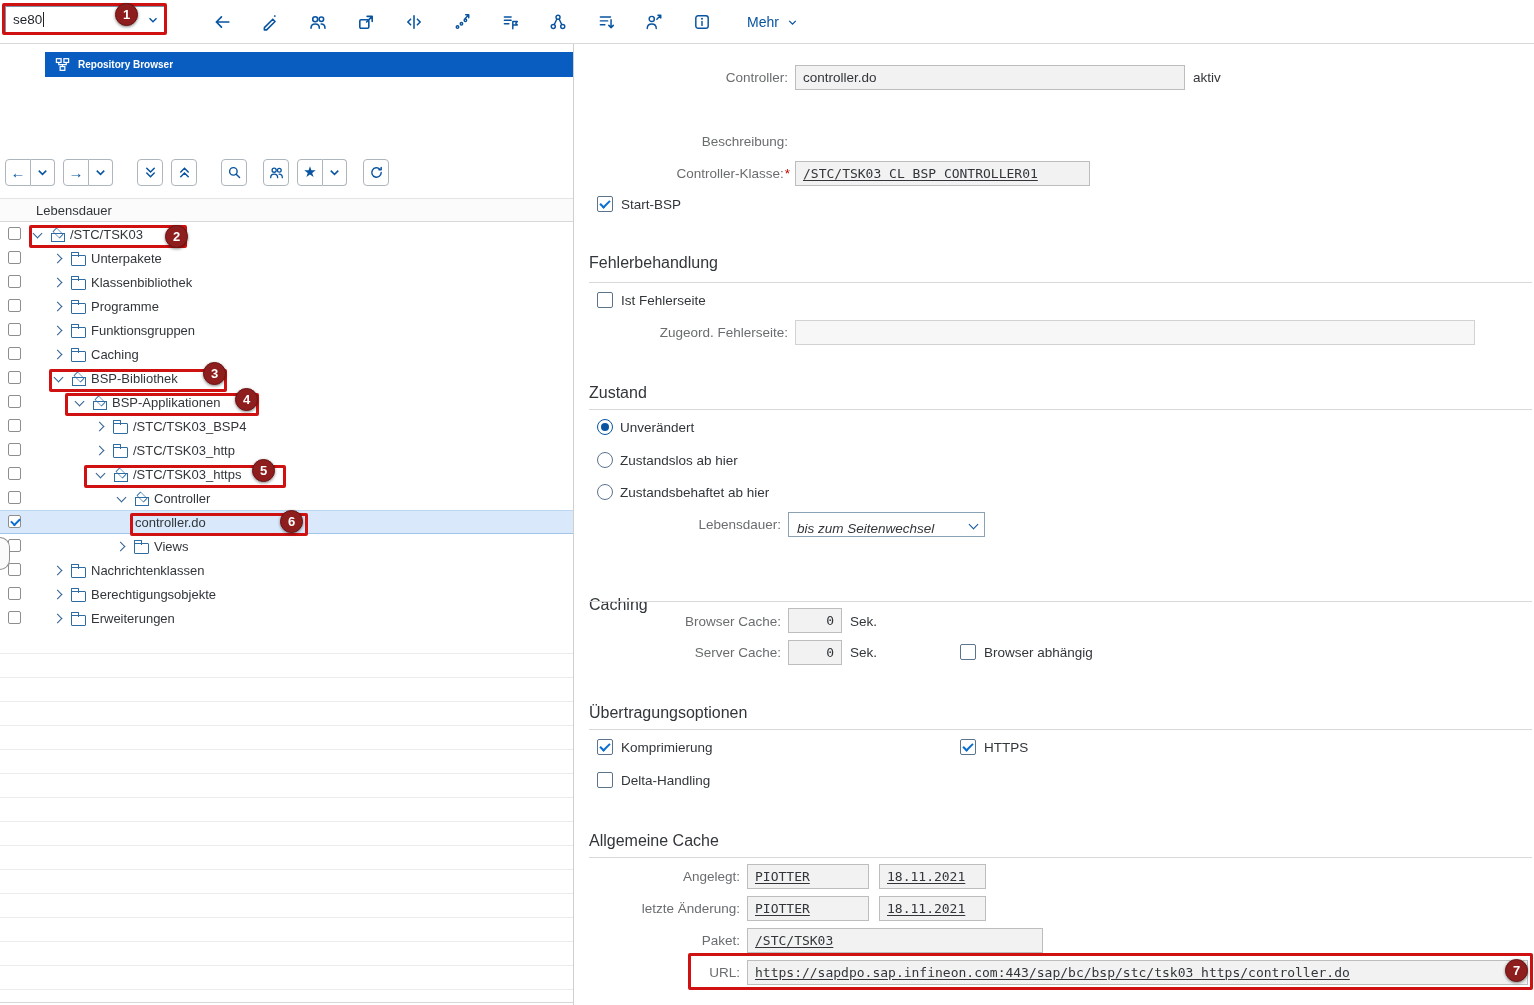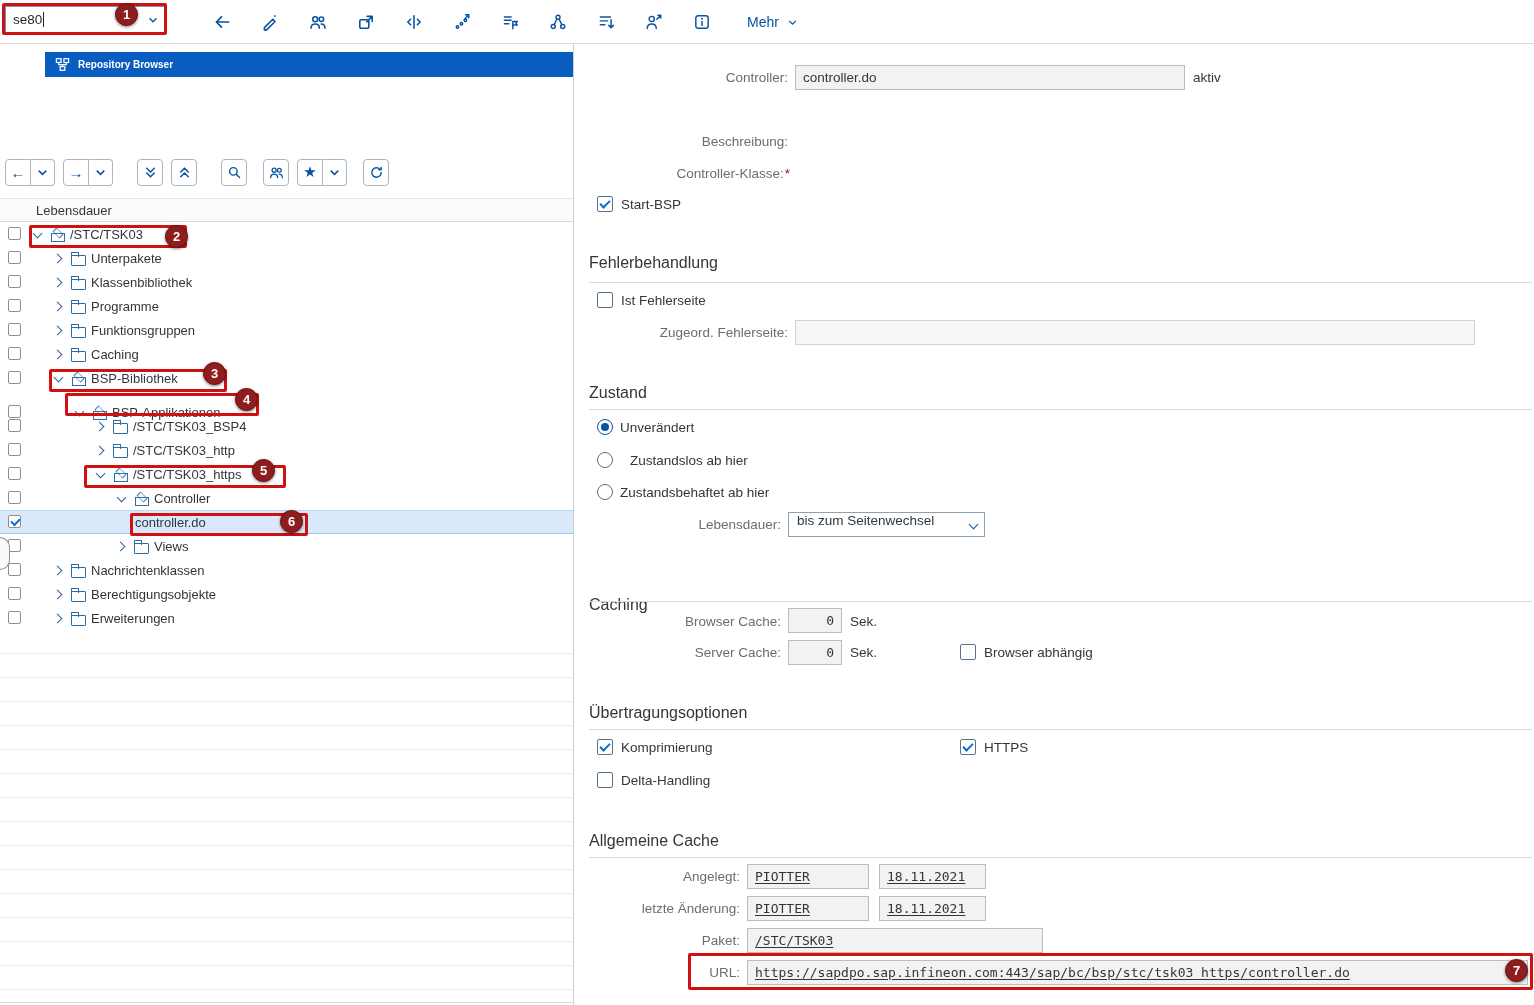--- a/index.html
+++ b/index.html
@@ -78,22 +78,22 @@
   .fld.empty { background:#f7f7f7; border-color:#d2d2d2; }
   .sect { position:absolute; font-size:16px; color:#32363a; }
   .sect-line { position:absolute; left:15px; width:943px; height:1px; background:#d9d9d9; }
   .fcb { position:absolute; width:16px; height:16px; border:1.5px solid #5b738b; border-radius:2px; background:#fff; }
   .fcb.checked::after { content:""; position:absolute; left:2px; top:2.5px; width:8px; height:4px;
         border-left:2px solid #0a6ed1; border-bottom:2px solid #0a6ed1; transform:rotate(-45deg); }
   .frad { position:absolute; width:16px; height:16px; border:1.5px solid #5b738b; border-radius:50%; background:#fff; }
   .frad.sel { border-color:#0854a0; }
   .frad.sel::after { content:""; position:absolute; left:50%; top:50%; width:8px; height:8px; border-radius:50%;
         background:#0854a0; transform:translate(-50%,-50%); }
-  .dd { position:absolute; height:25px; border:1px solid #8ba2b5; background:#fff; display:flex; align-items:flex-start;
-        padding:0 26px 0 8px; font-size:13.5px; }
+  .dd { position:absolute; height:25px; border:1px solid #8ba2b5; background:#fff; display:flex; align-items:flex-end;
+        padding:0 26px 0 8px; font-size:13.5px;font-style:italic; }
   .ddchev { position:absolute; right:7px; top:8px; width:7px; height:7px;
         border-right:1.6px solid #0854a0; border-bottom:1.6px solid #0854a0; transform:rotate(45deg); }
 
   
   .ann { position:absolute; border:3px solid #d01111; border-radius:2px; pointer-events:none; }
   .badge { position:absolute; width:23px; height:23px; border-radius:50%; background:#8e1d1d; border:1px solid #6d1212;
            color:#fff; font-size:13px; font-weight:bold; display:flex; align-items:center; justify-content:center;
            box-shadow:0 1px 3px rgba(0,0,0,.45); }
 </style>
 </head>
@@ -315,21 +315,21 @@
     </span>
 </div>
 <div class="trow" style="top:366px">
   <span class="cbx"></span>
   <span class="tin" style="--lvl:1">
       <span class="chev d"></span>
       <span class="pkg"></span>
       <span class="tlabel">BSP-Bibliothek</span>
     </span>
 </div>
-<div class="trow" style="top:400px">
+<div class="trow" style="top:390px">
   <span class="cbx"></span>
   <span class="tin" style="--lvl:2">
       <span class="chev d"></span>
       <span class="pkg"></span>
       <span class="tlabel">BSP-Applikationen</span>
     </span>
 </div>
 <div class="trow" style="top:414px">
   <span class="cbx"></span>
   <span class="tin" style="--lvl:3">
@@ -409,40 +409,41 @@
 
 <div class="rpanel">
 
   <div class="flabel" style="left:0;width:214px;top:33px">Controller:</div>
   <div class="fld" style="left:221px;top:21px;width:390px">controller.do</div>
   <div class="ftext" style="left:619px;top:33px">aktiv</div>
 
   <div class="flabel" style="left:0;width:214px;top:97px">Beschreibung:</div>
 
   <div class="flabel" style="left:0;width:216px;top:129px"><span>Controller-Klasse:</span><span class="req">*</span></div>
+  <div class="fld mono" style="left:221px;top:117px;width:295px">/STC/TSK03_CL_BSP_CONTROLLER01</div>
 
   <span class="fcb checked" style="left:23px;top:152px"></span>
   <div class="ftext" style="left:47px;top:160px">Start-BSP</div>
 
   <div class="sect" style="left:15px;top:210px">Fehlerbehandlung</div>
   <div class="sect-line" style="top:238px"></div>
 
   <span class="fcb" style="left:23px;top:248px"></span>
   <div class="ftext" style="left:47px;top:256px">Ist Fehlerseite</div>
 
   <div class="flabel" style="left:0;width:214px;top:288px">Zugeord. Fehlerseite:</div>
   <div class="fld empty" style="left:221px;top:276px;width:680px"></div>
 
   <div class="sect" style="left:15px;top:340px">Zustand</div>
   <div class="sect-line" style="top:365px"></div>
 
   <span class="frad sel" style="left:23px;top:375px"></span>
   <div class="ftext" style="left:46px;top:383px">Unverändert</div>
   <span class="frad" style="left:23px;top:408px"></span>
-  <div class="ftext" style="left:56px;top:416px">Zustandslos ab hier</div>
+  <div class="ftext" style="left:46px;top:416px">Zustandslos ab hier</div>
   <span class="frad" style="left:23px;top:440px"></span>
   <div class="ftext" style="left:46px;top:448px">Zustandsbehaftet ab hier</div>
 
   <div class="flabel" style="left:0;width:207px;top:480px">Lebensdauer:</div>
   <div class="dd" style="left:214px;top:468px;width:197px">
     <span>bis zum Seitenwechsel</span>
     <span class="ddchev"></span>
   </div>
 
   <div class="sect" style="left:15px;top:552px">Caching</div>

